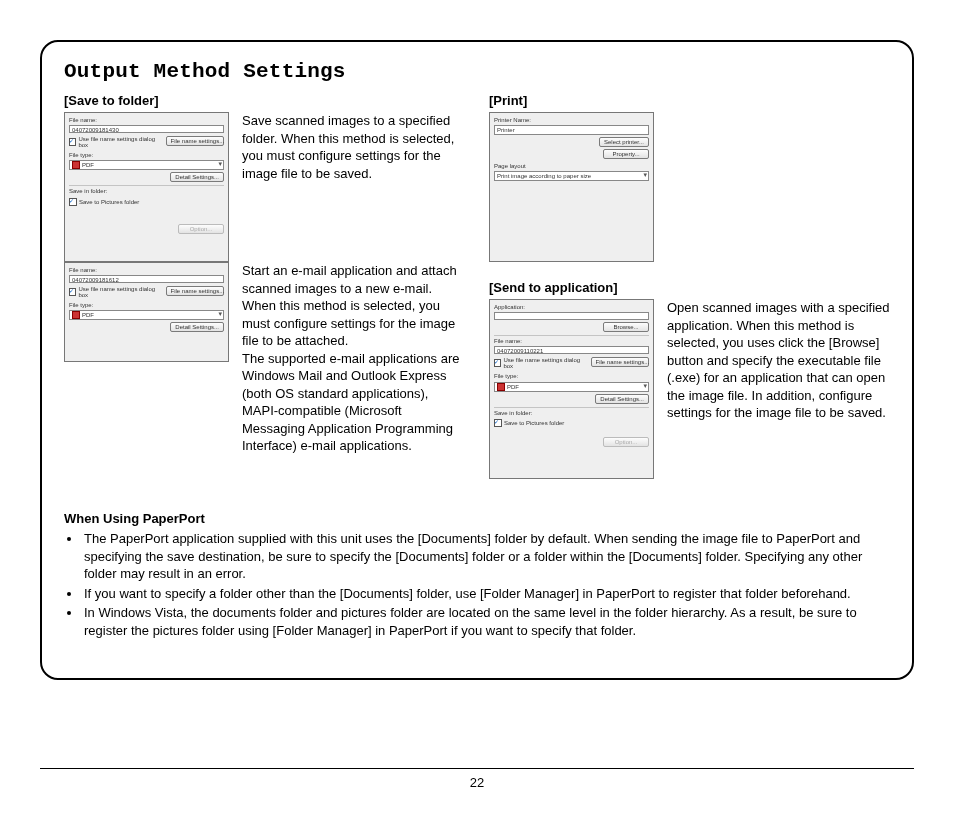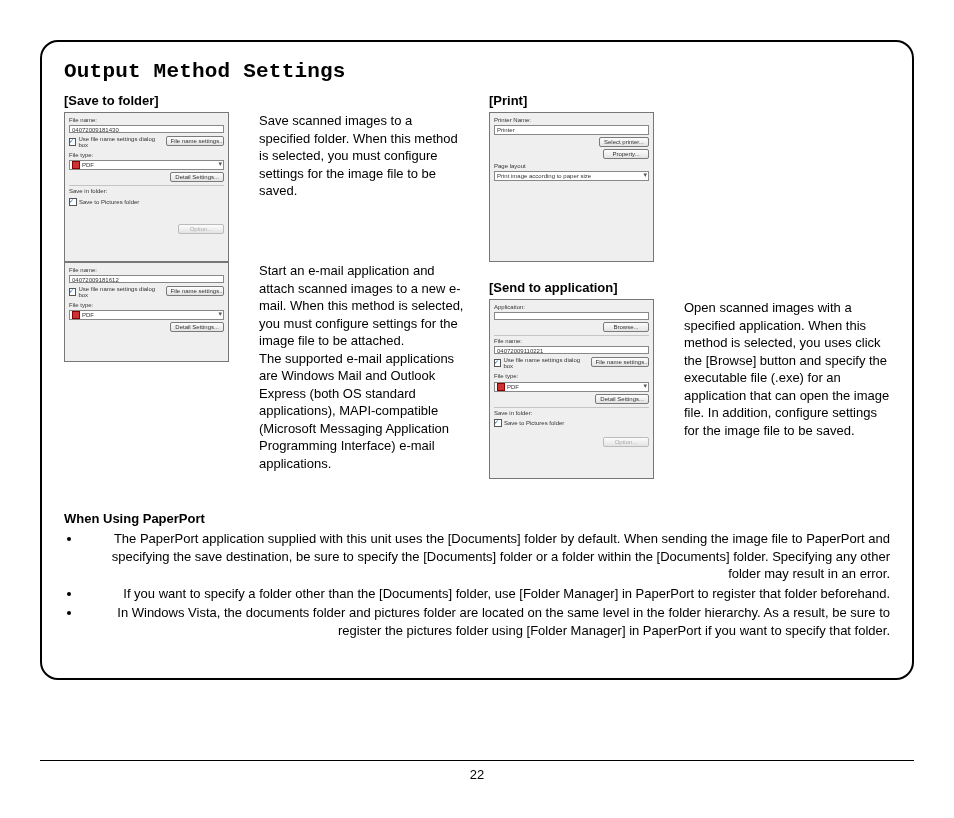--- a/index.html
+++ b/index.html
@@ -42,21 +42,21 @@
   .col {
     flex: 1 1 50%;
   }
   .block-title {
     font-weight: bold;
     font-size: 13px;
     margin: 6px 0 4px 0;
   }
   .row {
     display: flex;
-    gap: 30px;
+    gap: 13px;
     align-items: flex-start;
   }
   .panel {
     width: 165px;
     height: 150px;
     flex: 0 0 auto;
     border: 1px solid #777;
     background: #efefef;
     font-family: "Segoe UI", Arial, sans-serif;
     font-size: 6px;
@@ -173,31 +173,30 @@
   .subhead {
     font-weight: bold;
     font-size: 13px;
     margin-top: 32px;
   }
   ul.bullets {
     margin: 4px 0 0 0;
     padding: 0 0 0 18px;
     font-size: 13px;
     line-height: 1.35;
-    text-align: right;
   }
   ul.bullets li {
     margin-bottom: 2px;
     padding-left: 2px;
   }
   .page-footer {
     position: absolute;
     left: 0;
     right: 0;
-    bottom: 36px;
+    bottom: 28px;
     text-align: center;
     font-size: 13px;
   }
   .page-footer::before {
     content: "";
     display: block;
     border-top: 1px solid #000;
     margin: 0 40px 6px 40px;
   }
   .printer-name-box{

